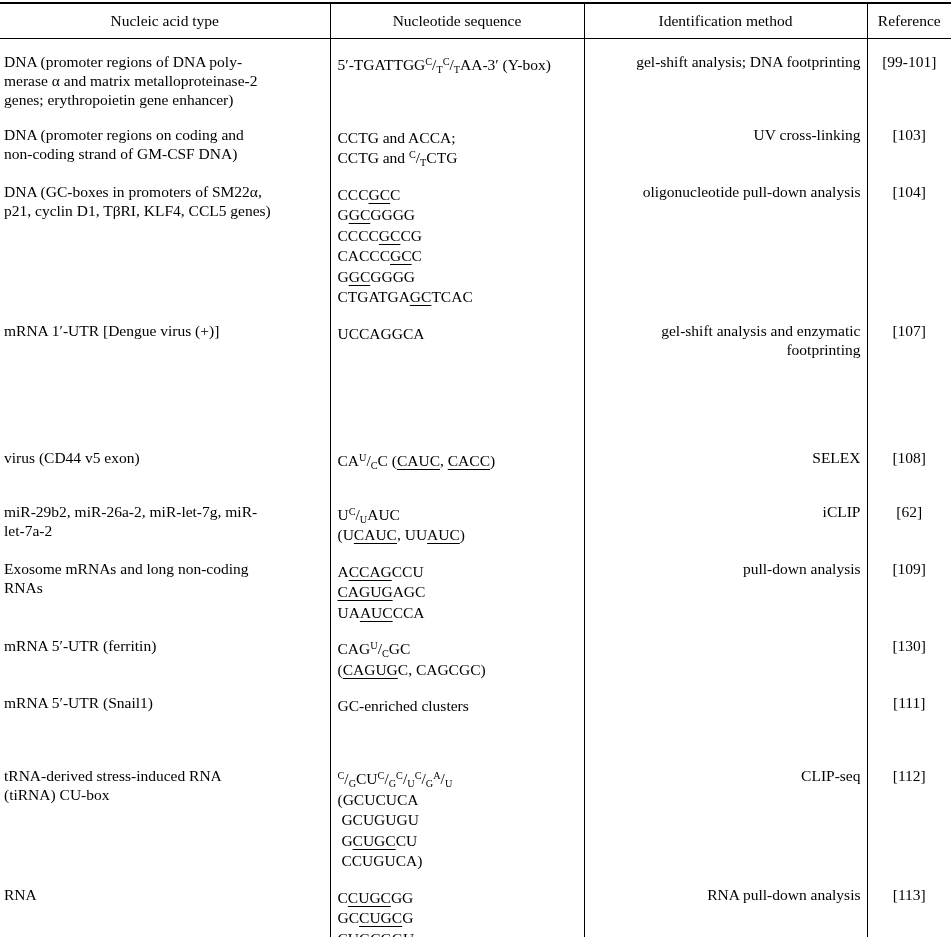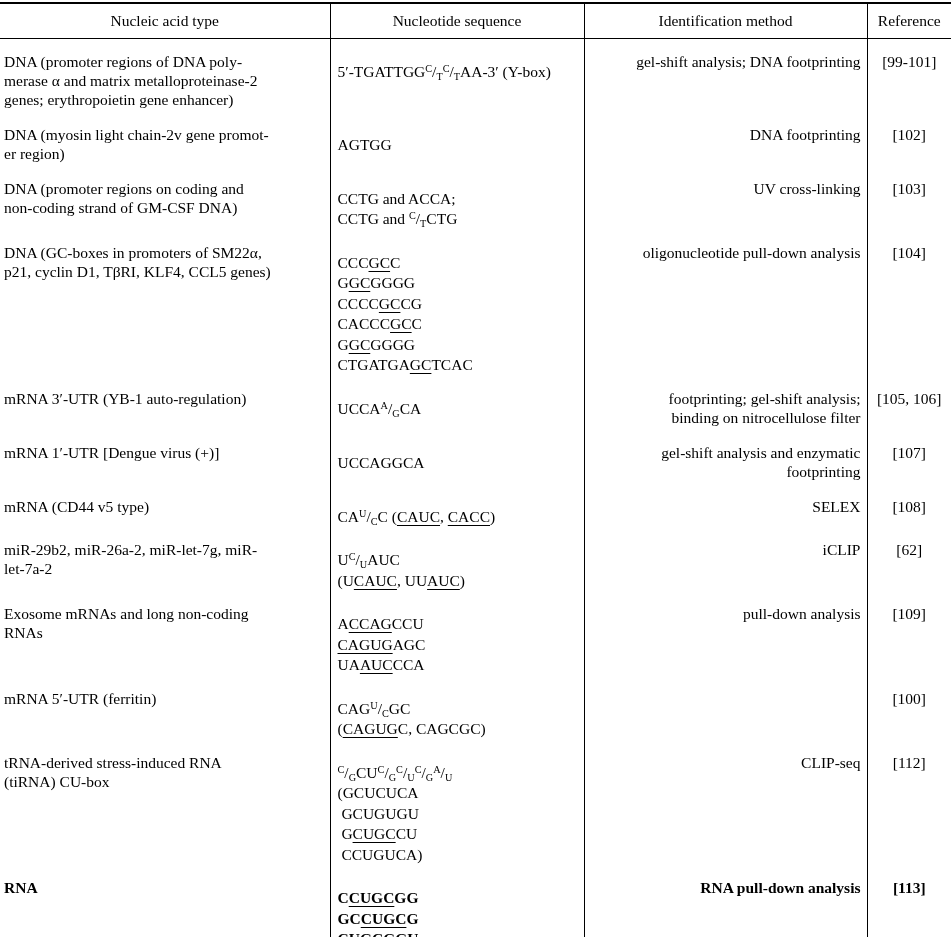--- a/index.html
+++ b/index.html
@@ -44,21 +44,21 @@
     margin-left: 16px;
   }
 
   tbody td {
     vertical-align: top;
     line-height: 19px;
     white-space: pre-wrap;
     overflow: hidden;
   }
   td.type   { padding: 13px 6px 0 4px; }
-  td.seq    { padding: 23px 4px 0 7px; line-height: 20.5px; }
+  td.seq    { padding: 16px 4px 0 7px; line-height: 20.5px; }
   td.method { padding: 13px 6px 0 9px; text-align: right; }
   td.ref    { padding: 13px 2px 0 2px; text-align: center; }
 
   
   tbody tr:nth-child(1)  { height: 73px; }
   tbody tr:nth-child(2)  { height: 54px; }
   tbody tr:nth-child(3)  { height: 56px; }
   tbody tr:nth-child(4)  { height: 127px; }
   tbody tr:nth-child(5)  { height: 54px; }
   tbody tr:nth-child(6)  { height: 54px; }
@@ -104,72 +104,66 @@
       </tr>
     </thead>
     <tbody>
         <tr>
     <td class="type">DNA (promoter regions of DNA poly-<br>merase α and matrix metalloproteinase-2<br>genes; erythropoietin gene enhancer)</td>
     <td class="seq">5′-TGATTGG<span class="fr"><sup>C</sup>/<sub>T</sub></span><span class="fr"><sup>C</sup>/<sub>T</sub></span>AA-3′ (Y-box)</td>
     <td class="method">gel-shift analysis; DNA footprinting</td>
     <td class="ref">[99-101]</td>
   </tr>
         <tr>
-    <td class="type">DNA (myosin light chain-2v gene promot-<br>er region)</td>
-    <td class="seq">AGTGG</td>
-    <td class="method">DNA footprinting</td>
-    <td class="ref">[102]</td>
-  </tr>
-        <tr>
     <td class="type">DNA (promoter regions on coding and<br>non-coding strand of GM-CSF DNA)</td>
     <td class="seq">CCTG and ACCA;<br>CCTG and <span class="fr"><sup>C</sup>/<sub>T</sub></span>CTG</td>
     <td class="method">UV cross-linking</td>
     <td class="ref">[103]</td>
   </tr>
         <tr>
     <td class="type">DNA (GC-boxes in promoters of SM22α,<br>p21, cyclin D1, TβRI, KLF4, CCL5 genes)</td>
     <td class="seq">CCC<span class="ul">GC</span>C<br>G<span class="ul">GC</span>GGGG<br>CCCC<span class="ul">GC</span>CG<br>CACCC<span class="ul">GC</span>C<br>G<span class="ul">GC</span>GGGG<br>CTGATGA<span class="ul">GC</span>TCAC</td>
     <td class="method">oligonucleotide pull-down analysis</td>
     <td class="ref">[104]</td>
   </tr>
         <tr>
-    <td class="type">mRNA 3′-UTR (YB-1 auto-regulation)</td>
-    <td class="seq">UCCA<span class="fr"><sup>A</sup>/<sub>G</sub></span>CA</td>
-    <td class="method">footprinting; gel-shift analysis;<br>binding on nitrocellulose filter</td>
-    <td class="ref">[105, 106]</td>
-  </tr>
-        <tr>
     <td class="type">mRNA 1′-UTR [Dengue virus (+)]</td>
     <td class="seq">UCCAGGCA</td>
     <td class="method">gel-shift analysis and enzymatic<br>footprinting</td>
     <td class="ref">[107]</td>
   </tr>
         <tr>
-    <td class="type">mRNA (CD44 v5 type)</td>
+    <td class="type">virus (CD44 v5 exon)</td>
     <td class="seq">CA<span class="fr"><sup>U</sup>/<sub>C</sub></span>C (<span class="ul">CAUC</span>, <span class="ul">CACC</span>)</td>
     <td class="method">SELEX</td>
     <td class="ref">[108]</td>
   </tr>
         <tr>
     <td class="type">miR-29b2, miR-26a-2, miR-let-7g, miR-<br>let-7a-2</td>
     <td class="seq">U<span class="fr"><sup>C</sup>/<sub>U</sub></span>AUC<br>(U<span class="ul">CAUC</span>, UU<span class="ul">AUC</span>)</td>
     <td class="method">iCLIP</td>
     <td class="ref">[62]</td>
   </tr>
         <tr>
     <td class="type">Exosome mRNAs and long non-coding<br>RNAs</td>
     <td class="seq">A<span class="ul">CCAG</span>CCU<br><span class="ul">CAGUG</span>AGC<br>UA<span class="ul">AUC</span>CCA</td>
     <td class="method">pull-down analysis</td>
     <td class="ref">[109]</td>
   </tr>
         <tr>
     <td class="type">mRNA 5′-UTR (ferritin)</td>
     <td class="seq">CAG<span class="fr"><sup>U</sup>/<sub>C</sub></span>GC<br>(<span class="ul">CAGUG</span>C, CAGCGC)</td>
     <td class="method"></td>
-    <td class="ref">[100]</td>
+    <td class="ref">[130]</td>
+  </tr>
+        <tr>
+    <td class="type">mRNA 5′-UTR (Snail1)</td>
+    <td class="seq">GC-enriched clusters</td>
+    <td class="method"></td>
+    <td class="ref">[111]</td>
   </tr>
         <tr>
     <td class="type">tRNA-derived stress-induced RNA<br>(tiRNA) CU-box</td>
     <td class="seq"><span class="fr"><sup>C</sup>/<sub>G</sub></span>CU<span class="fr"><sup>C</sup>/<sub>G</sub></span><span class="fr"><sup>C</sup>/<sub>U</sub></span><span class="fr"><sup>C</sup>/<sub>G</sub></span><span class="fr"><sup>A</sup>/<sub>U</sub></span><br>(GCUCUCA<br> GCUGUGU<br> G<span class="ul">CUGC</span>CU<br> CCUGUCA)</td>
     <td class="method">CLIP-seq</td>
     <td class="ref">[112]</td>
   </tr>
         <tr>
     <td class="type">RNA</td>
     <td class="seq">C<span class="ul">CUGC</span>GG<br>GC<span class="ul">CUGC</span>G<br><span class="ul">CUGC</span>GGU<br>GGU<span class="ul">CUGC</span><br>CC<span class="ul">CUGC</span>G</td>

